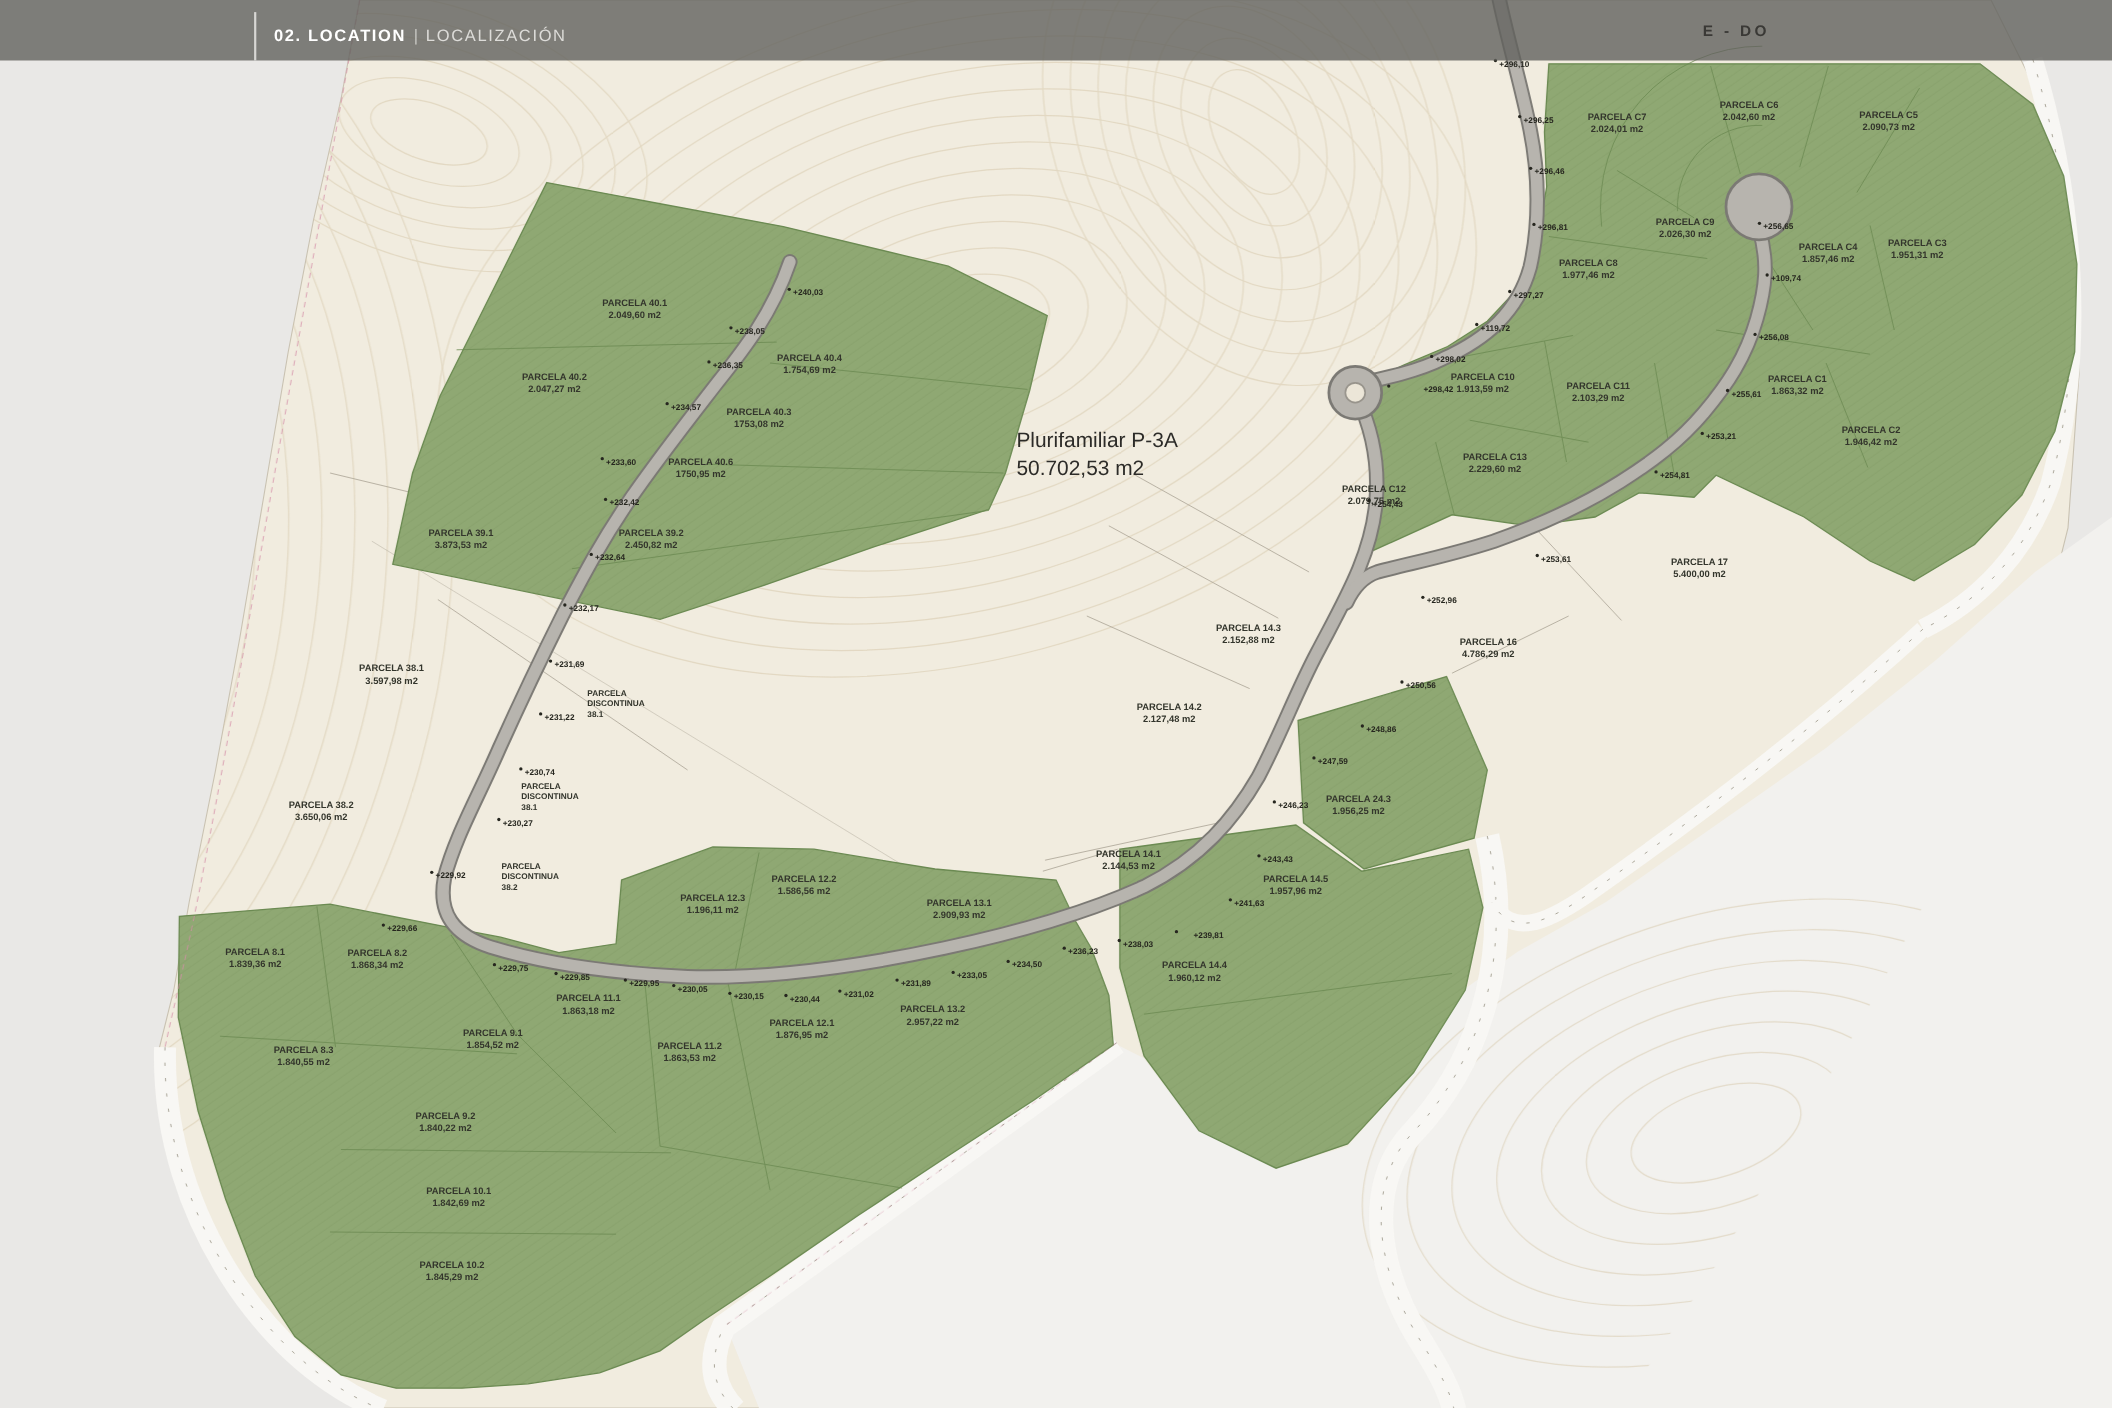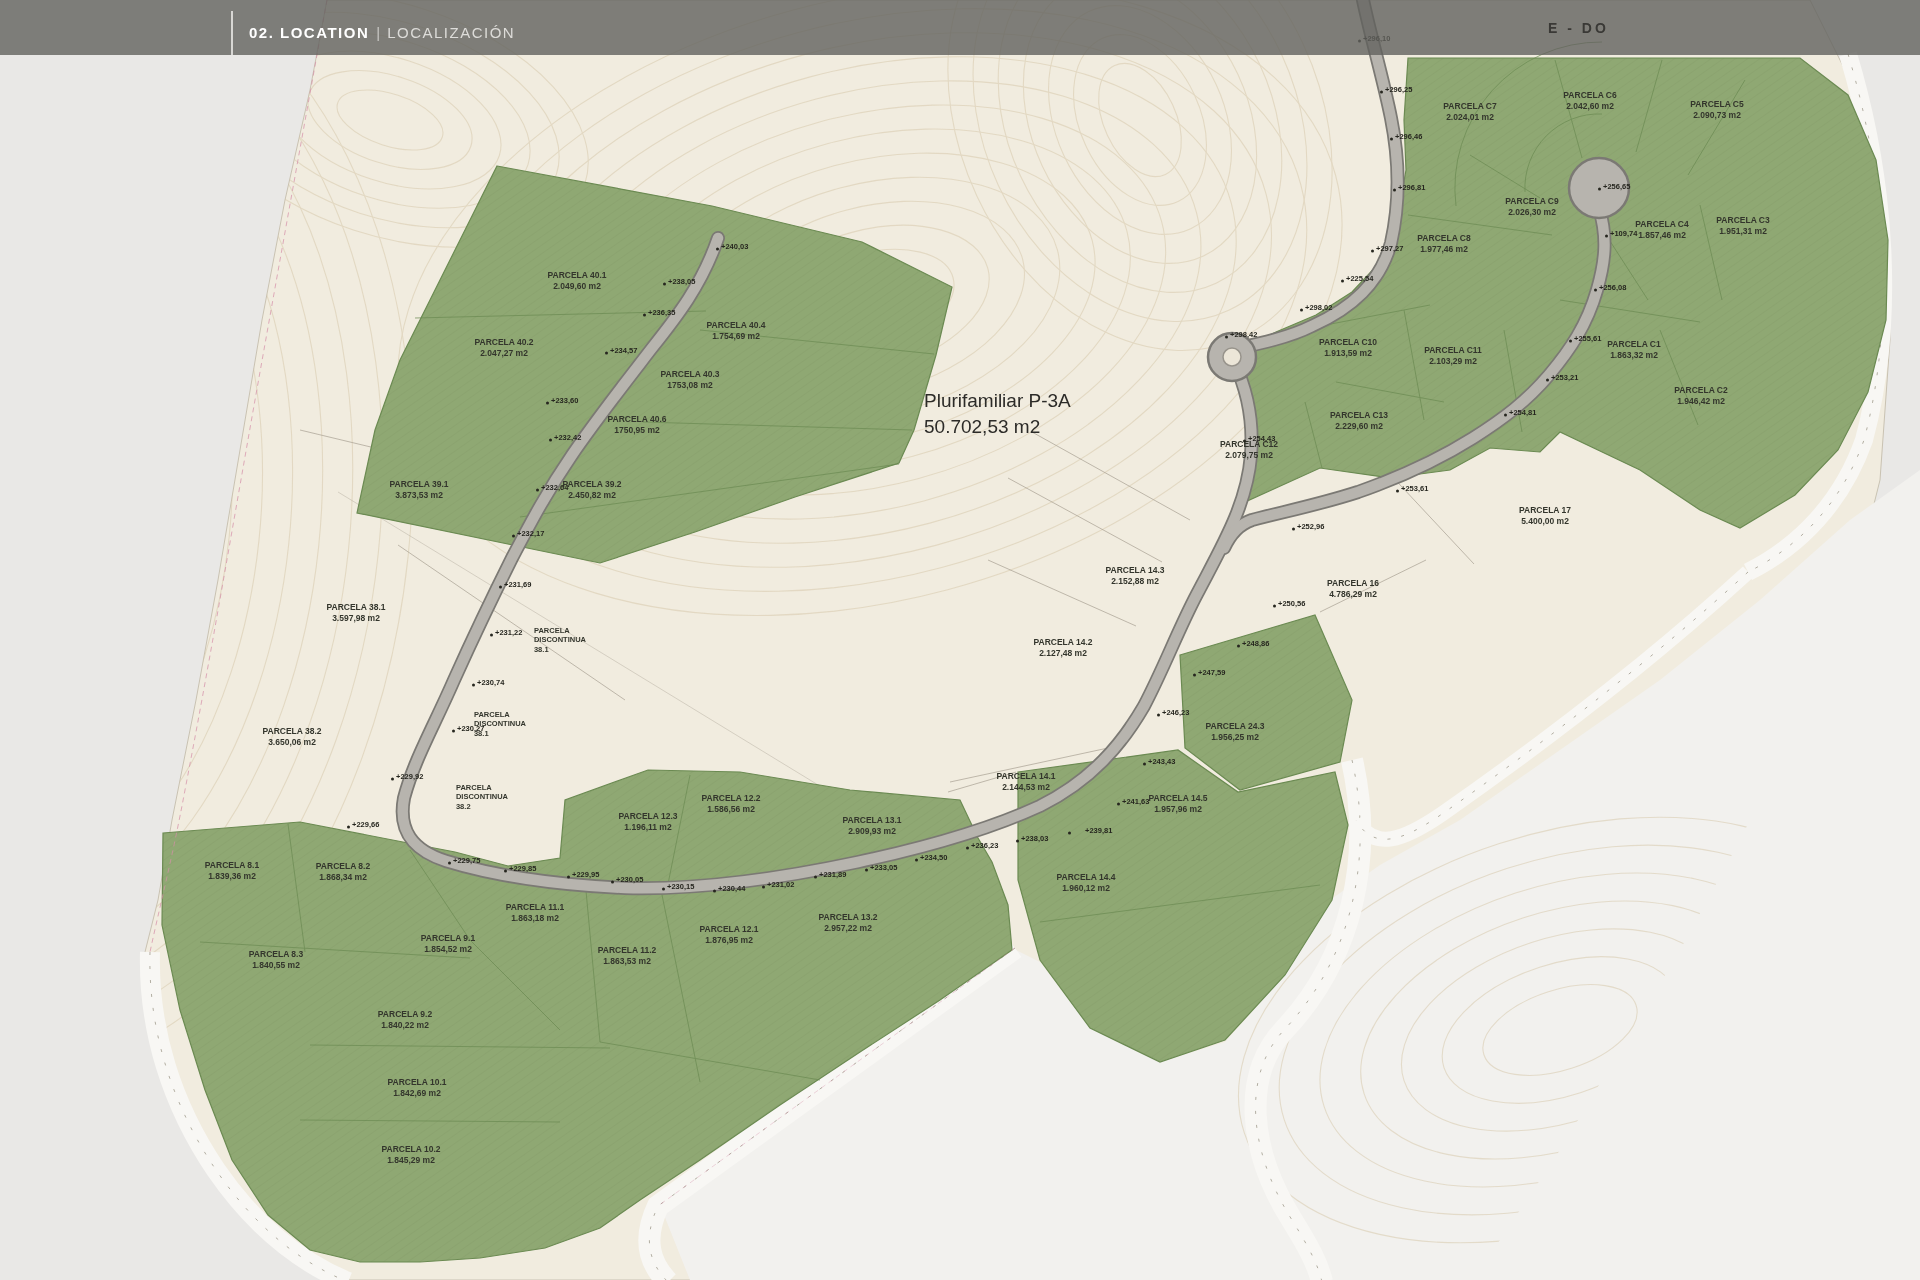--- a/index.html
+++ b/index.html
@@ -15,22 +15,22 @@
   .t-sep{font-size:15px;color:#c8c7c4;margin:0 7px;font-weight:400;}
   .t-sub{font-size:15px;color:#dddcd9;letter-spacing:1.5px;font-weight:400;}
   #corner-label{position:absolute;left:1548px;top:20px;z-index:31;font-size:14px;
                 font-weight:700;color:#3a3936;letter-spacing:3px;}
   
   #labels{position:absolute;left:0;top:0;width:1920px;height:1280px;z-index:20;pointer-events:none;}
   .plabel{position:absolute;transform:translate(-50%,-50%);text-align:center;
           font-size:8.5px;font-weight:700;color:#33352c;line-height:1.25;white-space:nowrap;}
   .dlabel{position:absolute;transform:translate(-50%,-50%);text-align:left;
           font-size:7.5px;font-weight:700;color:#33352c;line-height:1.25;white-space:pre-line;}
-  .elabel{position:absolute;transform:translate(0,-50%);display:flex;align-items:flex-end;
-          font-size:7.5px;font-weight:700;color:#26261f;white-space:nowrap;}
+  .elabel{position:absolute;transform:translate(0,-50%);display:flex;align-items:flex-start;
+          font-size:7.5px;font-weight:700;color:#26261f;white-space:nowrap;margin-top:20px;}
   .elabel .dot{width:3px;height:3px;background:#26261f;border-radius:50%;margin-right:2px;flex:none;}
   #main-zone-label{position:absolute;z-index:21;color:#2c2b28;font-size:19px;line-height:1.35;font-weight:400;}
 </style>
 </head>
 <body>
 
 <div id="stage">
 
   <svg id="map-svg" width="1920" height="1280" viewBox="0 0 1920 1280">
     <defs>
@@ -535,31 +535,31 @@
         <span>+256,08</span>
       </div>
       <div class="elabel" style="left: 1605px; top: 233px;">
         <span class="dot"></span>
         <span>+109,74</span>
       </div>
       <div class="elabel" style="left: 1598px; top: 186px;">
         <span class="dot"></span>
         <span>+256,65</span>
       </div>
-      <div class="elabel" style="left: 1225px; top: 334px;">
+      <div class="elabel" style="left: 1261px; top: 334px; gap: 28px;">
         <span class="dot"></span>
         <span>+298,42</span>
       </div>
       <div class="elabel" style="left: 1300px; top: 307px;">
         <span class="dot"></span>
         <span>+298,02</span>
       </div>
       <div class="elabel" style="left: 1341px; top: 278px;">
         <span class="dot"></span>
-        <span>+225,54</span>
+        <span>+119,72</span>
       </div>
       <div class="elabel" style="left: 1371px; top: 248px;">
         <span class="dot"></span>
         <span>+297,27</span>
       </div>
       <div class="elabel" style="left: 1393px; top: 187px;">
         <span class="dot"></span>
         <span>+296,81</span>
       </div>
       <div class="elabel" style="left: 1390px; top: 136px;">

